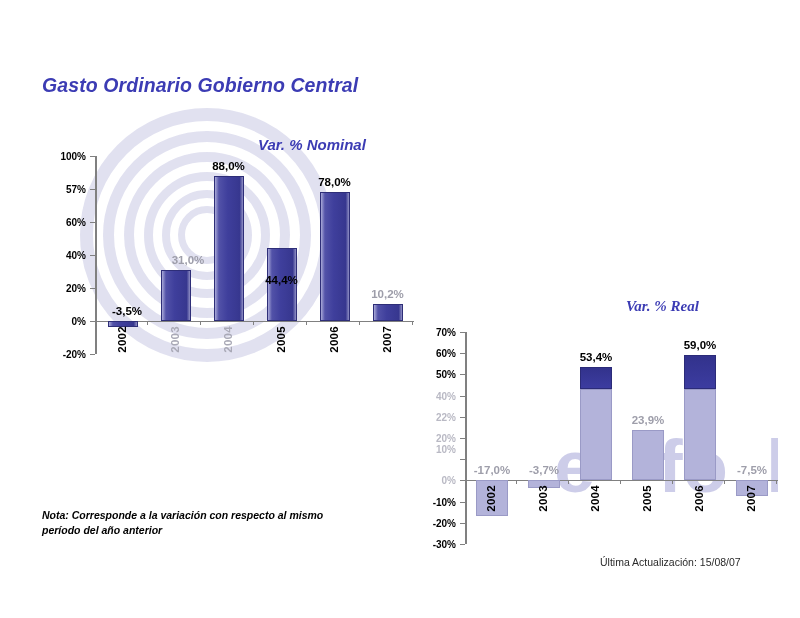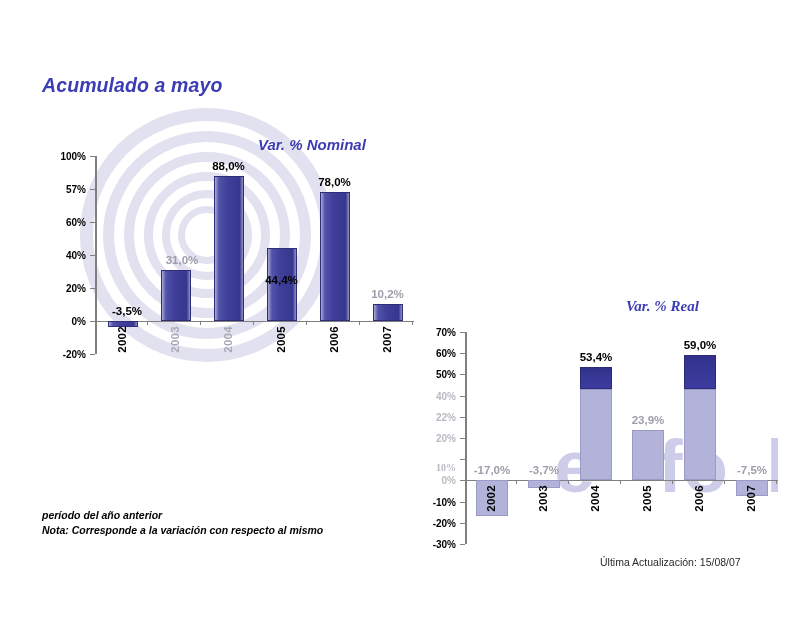--- a/index.html
+++ b/index.html
@@ -92,21 +92,21 @@
     position:absolute;left:600px;top:556px;
     font-size:10.5px;color:#2a2a2a;white-space:nowrap;
   }
 </style>
 </head>
 <body>
 
 <div class="slide">
 
   <div id="deck-title">
-    <span class="l2">Acumulado a mayo</span>
+    <span>Gasto Ordinario Gobierno Central</span>
   </div>
 
   <div id="c1-watermark">
       <span style="width: 228px; height: 228px; border-width: 13px;"></span>
       <span style="width: 186px; height: 186px; border-width: 11px;"></span>
       <span style="width: 146px; height: 146px; border-width: 10px;"></span>
       <span style="width: 108px; height: 108px; border-width: 9px;"></span>
       <span style="width: 74px; height: 74px; border-width: 8px;"></span>
       <span style="width: 44px; height: 44px; border-width: 7px;"></span>
     </div>
@@ -129,21 +129,21 @@
       <div class="ytick-label" style="left: 0px; width: 50px; top: 173px;">0%</div>
       <div class="tick" style="left: 54px; top: 206px;"></div>
       <div class="ytick-label" style="left: 0px; width: 50px; top: 206px;">-20%</div>
       <div class="axis-line" style="left: 60px; top: 173px; width: 318px; height: 1px;"></div>
       <div class="tick" style="left: 111px; top: 173px; height: 4px; width: 1px;"></div>
       <div class="bar bar-nominal" style="left: 71.5px; top: 173px; width: 30px; height: 5.775px;"></div>
       <div class="vlabel" style="left: 91px; top: 157px;">-3,5%</div>
       <div class="xcat" style="left: 79.5px; top: 178px;">2002</div>
       <div class="tick" style="left: 164px; top: 173px; height: 4px; width: 1px;"></div>
       <div class="bar bar-nominal" style="left: 124.5px; top: 121.85px; width: 30px; height: 51.15px;"></div>
-      <div class="vlabel faded" style="left: 146px; top: 105.85px;">31,0%</div>
+      <div class="vlabel faded" style="left: 152px; top: 105.85px;">31,0%</div>
       <div class="xcat faded" style="left: 132.5px; top: 178px;">2003</div>
       <div class="tick" style="left: 217px; top: 173px; height: 4px; width: 1px;"></div>
       <div class="bar bar-nominal" style="left: 177.5px; top: 27.8px; width: 30px; height: 145.2px;"></div>
       <div class="vlabel" style="left: 192.5px; top: 11.8px;">88,0%</div>
       <div class="xcat faded" style="left: 185.5px; top: 178px;">2004</div>
       <div class="tick" style="left: 270px; top: 173px; height: 4px; width: 1px;"></div>
       <div class="bar bar-nominal" style="left: 230.5px; top: 99.74px; width: 30px; height: 73.26px;"></div>
       <div class="vlabel" style="left: 245.5px; top: 83.74px; margin-top: 42px;">44,4%</div>
       <div class="xcat" style="left: 238.5px; top: 178px;">2005</div>
       <div class="tick" style="left: 323px; top: 173px; height: 4px; width: 1px;"></div>
@@ -173,21 +173,21 @@
       <div class="ytick-label" style="left: 0px; width: 52px; top: 27.2px;">60%</div>
       <div class="tick" style="left: 56px; top: 48.4px;"></div>
       <div class="ytick-label" style="left: 0px; width: 52px; top: 48.4px;">50%</div>
       <div class="tick" style="left: 56px; top: 69.6px;"></div>
       <div class="ytick-label faded" style="left: 0px; width: 52px; top: 69.6px;">40%</div>
       <div class="tick" style="left: 56px; top: 90.8px;"></div>
       <div class="ytick-label faded" style="left: 0px; width: 52px; top: 90.8px;">22%</div>
       <div class="tick" style="left: 56px; top: 112px;"></div>
       <div class="ytick-label faded" style="left: 0px; width: 52px; top: 112px;">20%</div>
       <div class="tick" style="left: 56px; top: 133.2px;"></div>
-      <div class="ytick-label faded" style="left: 0px; width: 52px; top: 141px; font-family: Liberation Serif, serif;">10%</div>
+      <div class="ytick-label faded" style="left: 0px; width: 52px; top: 123px;">10%</div>
       <div class="tick" style="left: 56px; top: 154.4px;"></div>
       <div class="ytick-label faded" style="left: 0px; width: 52px; top: 154.4px;">0%</div>
       <div class="tick" style="left: 56px; top: 175.6px;"></div>
       <div class="ytick-label" style="left: 0px; width: 52px; top: 175.6px;">-10%</div>
       <div class="tick" style="left: 56px; top: 196.8px;"></div>
       <div class="ytick-label" style="left: 0px; width: 52px; top: 196.8px;">-20%</div>
       <div class="tick" style="left: 56px; top: 218px;"></div>
       <div class="ytick-label" style="left: 0px; width: 52px; top: 218px;">-30%</div>
       <div class="axis-line" style="left: 62px; top: 154.4px; width: 312px; height: 1px;"></div>
       <div class="tick" style="left: 112px; top: 154.4px; height: 4px; width: 1px;"></div>
@@ -212,19 +212,19 @@
       <div class="bar bar-real-light" style="left: 280px; top: 63.24px; width: 32px; height: 91.16px;"></div>
       <div class="vlabel" style="left: 296px; top: 13.32px;">59,0%</div>
       <div class="xcat" style="left: 289px; top: 159.4px;">2006</div>
       <div class="tick" style="left: 372px; top: 154.4px; height: 4px; width: 1px;"></div>
       <div class="bar bar-real-light" style="left: 332px; top: 154.4px; width: 32px; height: 15.9px;"></div>
       <div class="vlabel faded" style="left: 348px; top: 138.4px;">-7,5%</div>
       <div class="xcat" style="left: 341px; top: 159.4px;">2007</div>
     </div>
 
   <div id="note">
+    <span>Nota: Corresponde a la variación con respecto al mismo</span>
     <span>período del año anterior</span>
-    <span>Nota: Corresponde a la variación con respecto al mismo</span>
   </div>
 
   <div id="updated">Última Actualización: 15/08/07</div>
 
 </div>
 
 </body></html>

